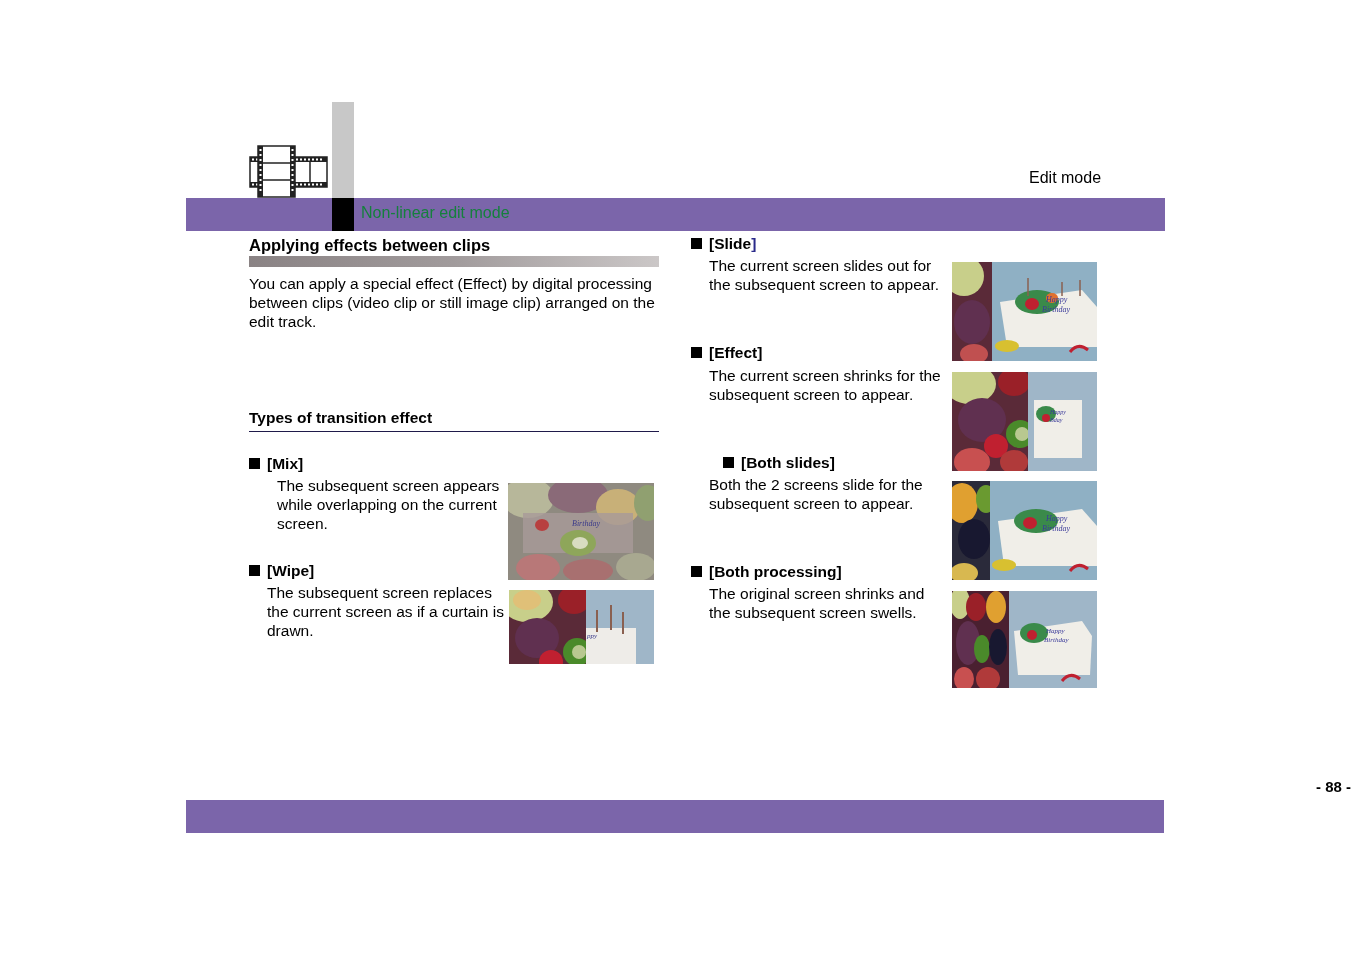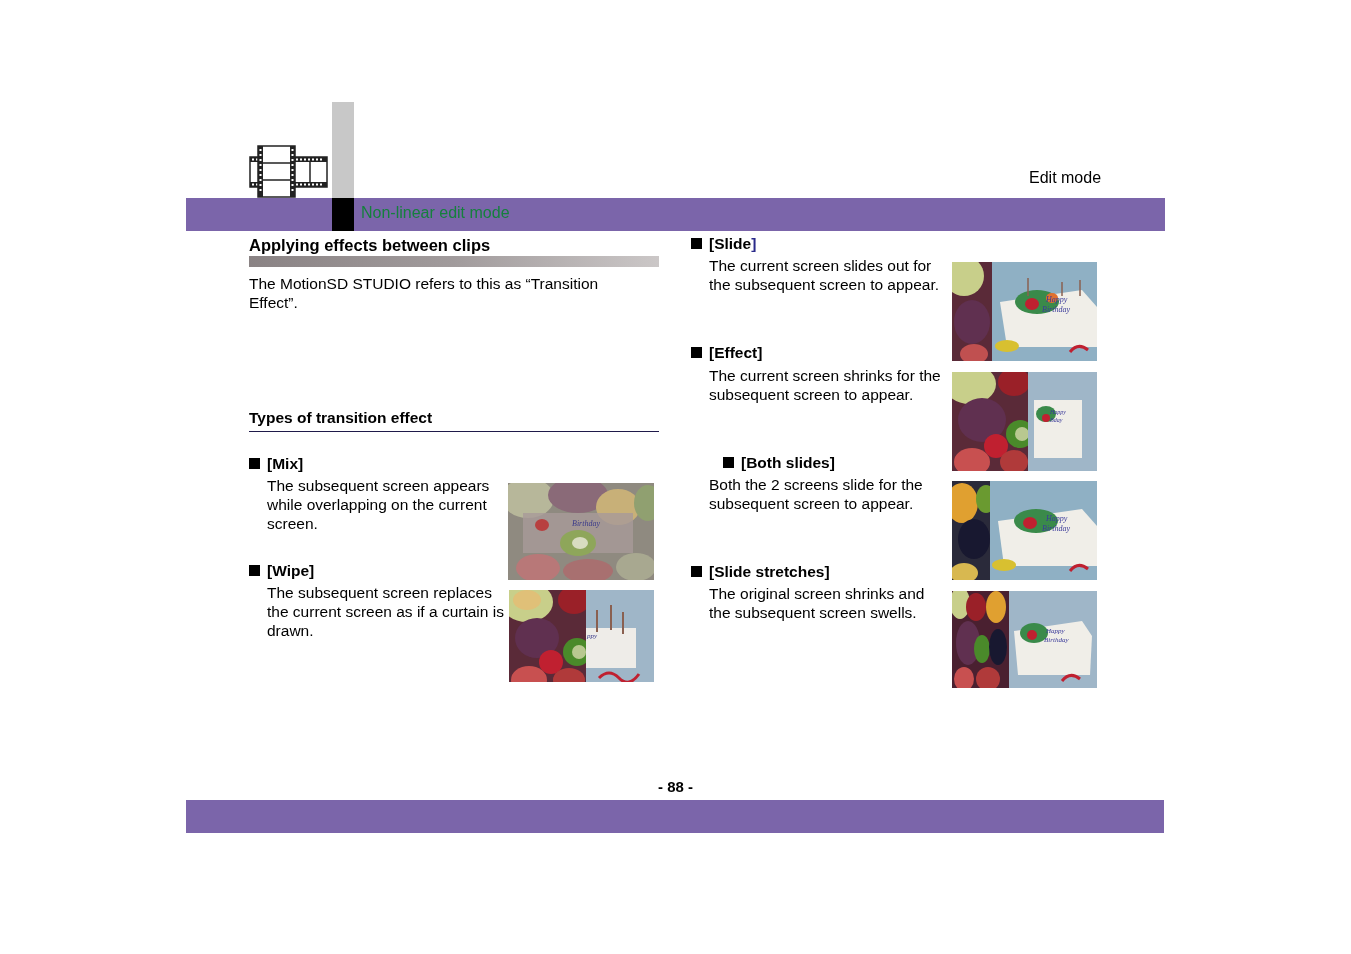--- a/index.html
+++ b/index.html
@@ -6,21 +6,21 @@
   body { width:1351px; height:954px; position:relative; overflow:hidden;
          font-family:"Liberation Sans", sans-serif; color:#000; }
   .abs { position:absolute; }
   .gray-tab { left:332px; top:102px; width:22px; height:96px; background:#c8c8c8; }
   .black-tab { left:332px; top:198px; width:22px; height:33px; background:#000; }
   .header-bar { left:186px; top:198px; width:979px; height:33px; background:#7b65aa; }
   .header-title { left:361px; top:203px; font-size:16px; color:#15803d; line-height:20px; }
   .edit-mode { left:1029px; top:169px; font-size:16px; line-height:18px; }
   .film { left:249px; top:145px; width:80px; height:53px; }
   .footer-bar { left:186px; top:800px; width:978px; height:33px; background:#7b65aa; }
-  .page-num { left:0; width:1351px; top:778px; text-align:center; font-size:15px; font-weight:bold; line-height:18px; }
+  .page-num { left:0; width:1351px; top:778px; text-align:right; font-size:15px; font-weight:bold; line-height:18px; }
 
   .h1 { left:249px; top:235px; font-size:16.5px; font-weight:bold; line-height:20px; }
   .grad-bar { left:249px; top:256px; width:410px; height:11px;
               background:linear-gradient(to right,#8a8384 0%,#a19b9c 50%,#cbc7c7 100%); }
   .intro { left:249px; top:274px; width:420px; font-size:15.5px; line-height:19.2px; }
   .intro p { margin:0; }
   .h2 { left:249px; top:409px; font-size:15.5px; font-weight:bold; line-height:18px; }
   .h2-rule { left:249px; top:431px; width:410px; height:1px; background:#1f1a4a; }
 
   .item-title { font-size:15.5px; font-weight:bold; line-height:18px; white-space:nowrap; }
@@ -94,29 +94,29 @@
         <rect x="42.5" y="44" width="2" height="2"></rect>
     </g>
     <line x1="14" y1="18" x2="41" y2="18" stroke="#222" stroke-width="1.5"></line>
     <line x1="14" y1="35" x2="41" y2="35" stroke="#222" stroke-width="1.5"></line>
   </svg>
 </div>
 
 <div class="abs h1">Applying effects between clips</div>
 <div class="abs grad-bar"></div>
 <div class="abs intro">
-  <p style="width:375px;">The MotionSD STUDIO refers to this as “Transition Effect”.</p>
+  <p>You can apply a special effect (Effect) by digital processing between clips (video clip or still image clip) arranged on the edit track.</p>
 </div>
 <div class="abs h2">Types of transition effect</div>
 <div class="abs h2-rule"></div>
 
 <div class="abs item-title" style="left:249px;top:455px;">
   <span class="bullet"></span><span>[Mix]</span>
 </div>
-<div class="abs item-desc" style="left:267px;top:476px;width:235px;">The subsequent screen appears while overlapping on the current screen.</div>
+<div class="abs item-desc" style="left:277px;top:476px;width:235px;">The subsequent screen appears while overlapping on the current screen.</div>
 <div class="abs thumb" style="left:508px;top:462px;width:146px;height:97px;">
   <svg width="146" height="97" viewBox="0 0 146 97">
     <rect width="146" height="97" fill="#8f8a80"></rect>
     <ellipse cx="20" cy="15" rx="26" ry="20" fill="#b7b79a"></ellipse>
     <ellipse cx="70" cy="12" rx="30" ry="18" fill="#8a6a78"></ellipse>
     <ellipse cx="110" cy="24" rx="22" ry="18" fill="#c8b078"></ellipse>
     <ellipse cx="140" cy="20" rx="14" ry="18" fill="#90a070"></ellipse>
     <rect x="15" y="30" width="110" height="40" fill="#a89a98" opacity="0.8"></rect>
     <ellipse cx="70" cy="60" rx="18" ry="13" fill="#8ea65a"></ellipse>
     <ellipse cx="72" cy="60" rx="8" ry="6" fill="#d8dcc0"></ellipse>
@@ -125,21 +125,21 @@
     <ellipse cx="30" cy="85" rx="22" ry="14" fill="#b87878"></ellipse>
     <ellipse cx="80" cy="88" rx="25" ry="12" fill="#a87070"></ellipse>
     <ellipse cx="128" cy="84" rx="20" ry="14" fill="#a8a890"></ellipse>
   </svg>
 </div>
 
 <div class="abs item-title" style="left:249px;top:562px;">
   <span class="bullet"></span><span>[Wipe]</span>
 </div>
 <div class="abs item-desc" style="left:267px;top:583px;width:240px;">The subsequent screen replaces the current screen as if a curtain is drawn.</div>
-<div class="abs thumb" style="left:509px;top:569px;width:145px;height:92px;">
+<div class="abs thumb" style="left:509px;top:569px;width:145px;height:74px;">
   <svg width="145" height="97" viewBox="0 0 145 97">
     <rect width="77" height="97" fill="#5a2a38"></rect>
     <ellipse cx="18" cy="12" rx="26" ry="20" fill="#c8cf8a"></ellipse>
     <ellipse cx="18" cy="10" rx="14" ry="10" fill="#e0c078"></ellipse>
     <ellipse cx="65" cy="10" rx="16" ry="14" fill="#9a2028"></ellipse>
     <ellipse cx="28" cy="48" rx="22" ry="20" fill="#603050"></ellipse>
     <ellipse cx="68" cy="62" rx="14" ry="14" fill="#4a8a2a"></ellipse>
     <ellipse cx="70" cy="62" rx="7" ry="7" fill="#b8c890"></ellipse>
     <ellipse cx="42" cy="72" rx="12" ry="12" fill="#c02030"></ellipse>
     <ellipse cx="20" cy="90" rx="18" ry="14" fill="#c85050"></ellipse>
@@ -219,21 +219,21 @@
     <ellipse cx="84" cy="40" rx="22" ry="12" fill="#3a8a4a"></ellipse>
     <ellipse cx="78" cy="42" rx="7" ry="6" fill="#c02030"></ellipse>
     <text x="94" y="40" font-size="8" fill="#3a3a9a" font-family="Liberation Serif, serif" font-style="italic">Happy</text>
     <text x="90" y="50" font-size="8" fill="#3a3a9a" font-family="Liberation Serif, serif" font-style="italic">Birthday</text>
     <ellipse cx="52" cy="84" rx="12" ry="6" fill="#d8c030"></ellipse>
     <path d="M118 90 q8 -10 18 -2" stroke="#c02030" stroke-width="3" fill="none"></path>
   </svg>
 </div>
 
 <div class="abs item-title" style="left:691px;top:563px;">
-  <span class="bullet"></span><span>[Slide stretches]</span>
+  <span class="bullet"></span><span>[Both processing]</span>
 </div>
 <div class="abs item-desc" style="left:709px;top:584px;width:240px;">The original screen shrinks and the subsequent screen swells.</div>
 <div class="abs thumb" style="left:952px;top:570px;width:145px;height:97px;">
   <svg width="145" height="97" viewBox="0 0 145 97">
     <rect width="57" height="97" fill="#4a2030"></rect>
     <ellipse cx="8" cy="12" rx="10" ry="16" fill="#c8cf8a"></ellipse>
     <ellipse cx="24" cy="16" rx="10" ry="14" fill="#9a2028"></ellipse>
     <ellipse cx="44" cy="16" rx="10" ry="16" fill="#e0a030"></ellipse>
     <ellipse cx="16" cy="52" rx="12" ry="22" fill="#603050"></ellipse>
     <ellipse cx="30" cy="58" rx="8" ry="14" fill="#4a8a2a"></ellipse>

